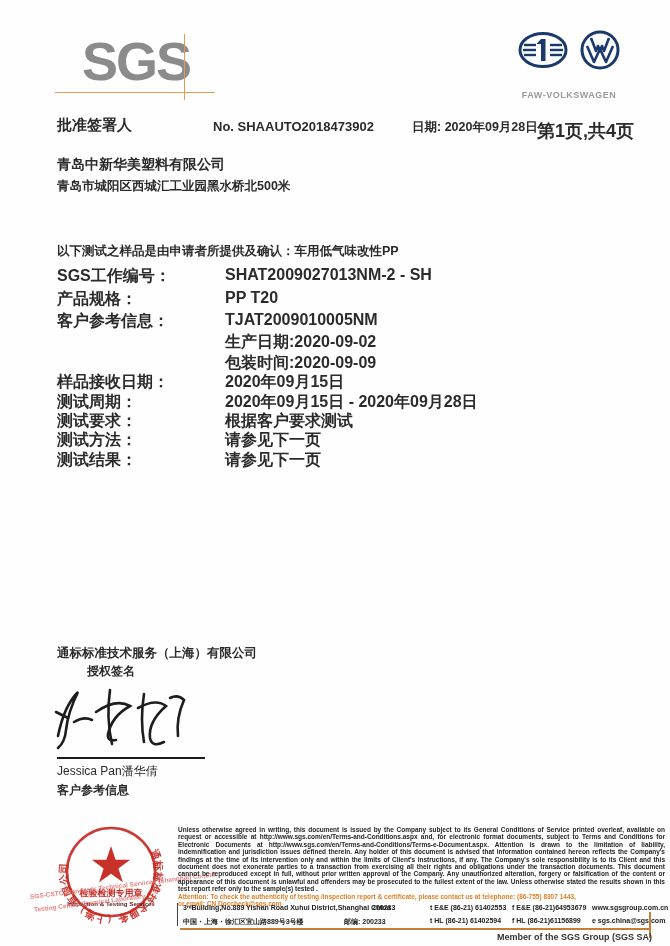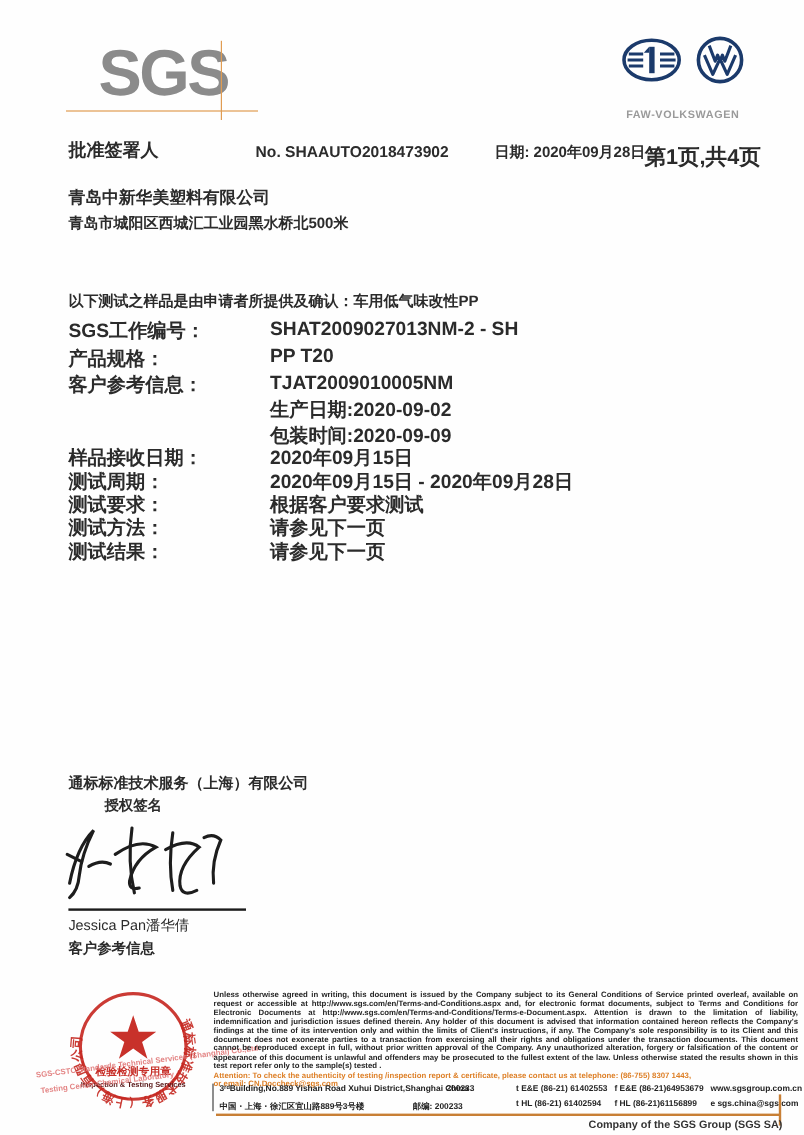--- a/index.html
+++ b/index.html
@@ -190,15 +190,15 @@
   <div class="addr" style="left:430px; top:904px">t E&amp;E (86-21) 61402553</div>
   <div class="addr" style="left:512px; top:904px">f E&amp;E (86-21)64953679</div>
   <div class="addr" style="left:592px; top:904px">www.sgsgroup.com.cn</div>
   <div class="addr" style="left:183px; top:917px">中国・上海・徐汇区宜山路889号3号楼</div>
   <div class="addr" style="left:344px; top:917px">邮编: 200233</div>
   <div class="addr" style="left:430px; top:917px">t HL (86-21) 61402594</div>
   <div class="addr" style="left:512px; top:917px">f HL (86-21)61156899</div>
   <div class="addr" style="left:592px; top:917px">e  sgs.china@sgs.com</div>
   <div class="orange-rule"></div>
   <div class="orange-tick"></div>
-  <div class="member-line">Company of the SGS Group (SGS SA)</div>
+  <div class="member-line">Member of the SGS Group (SGS SA)</div>
 
 </div>
 
 </body></html>

